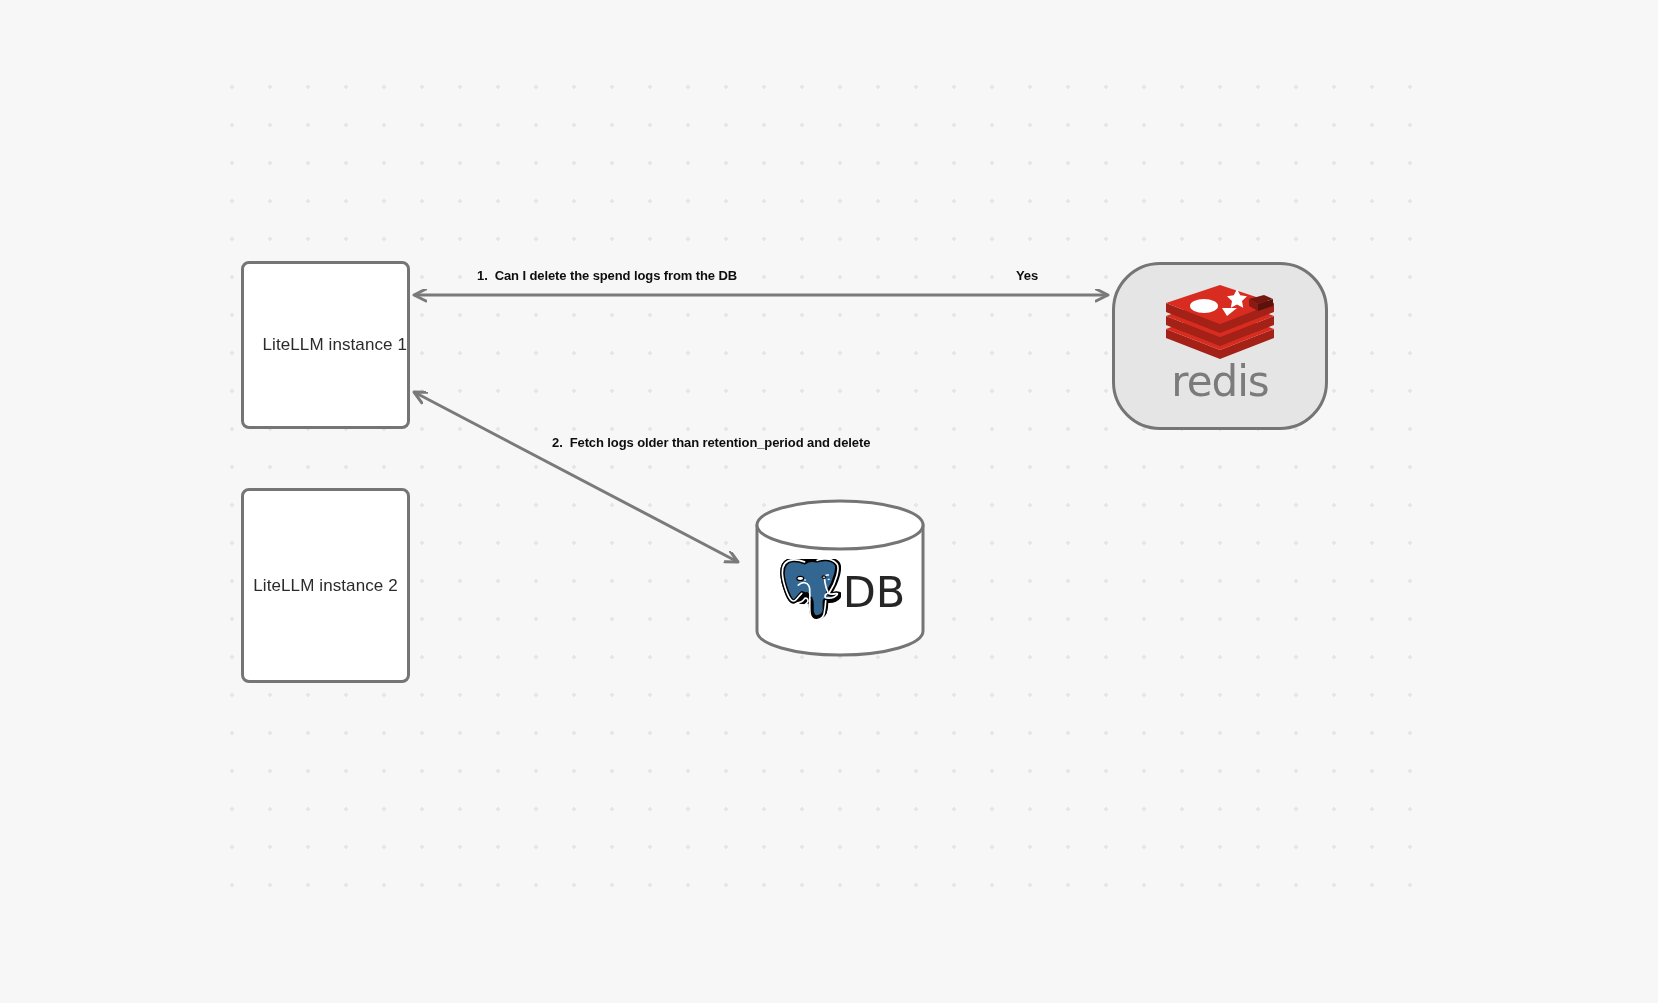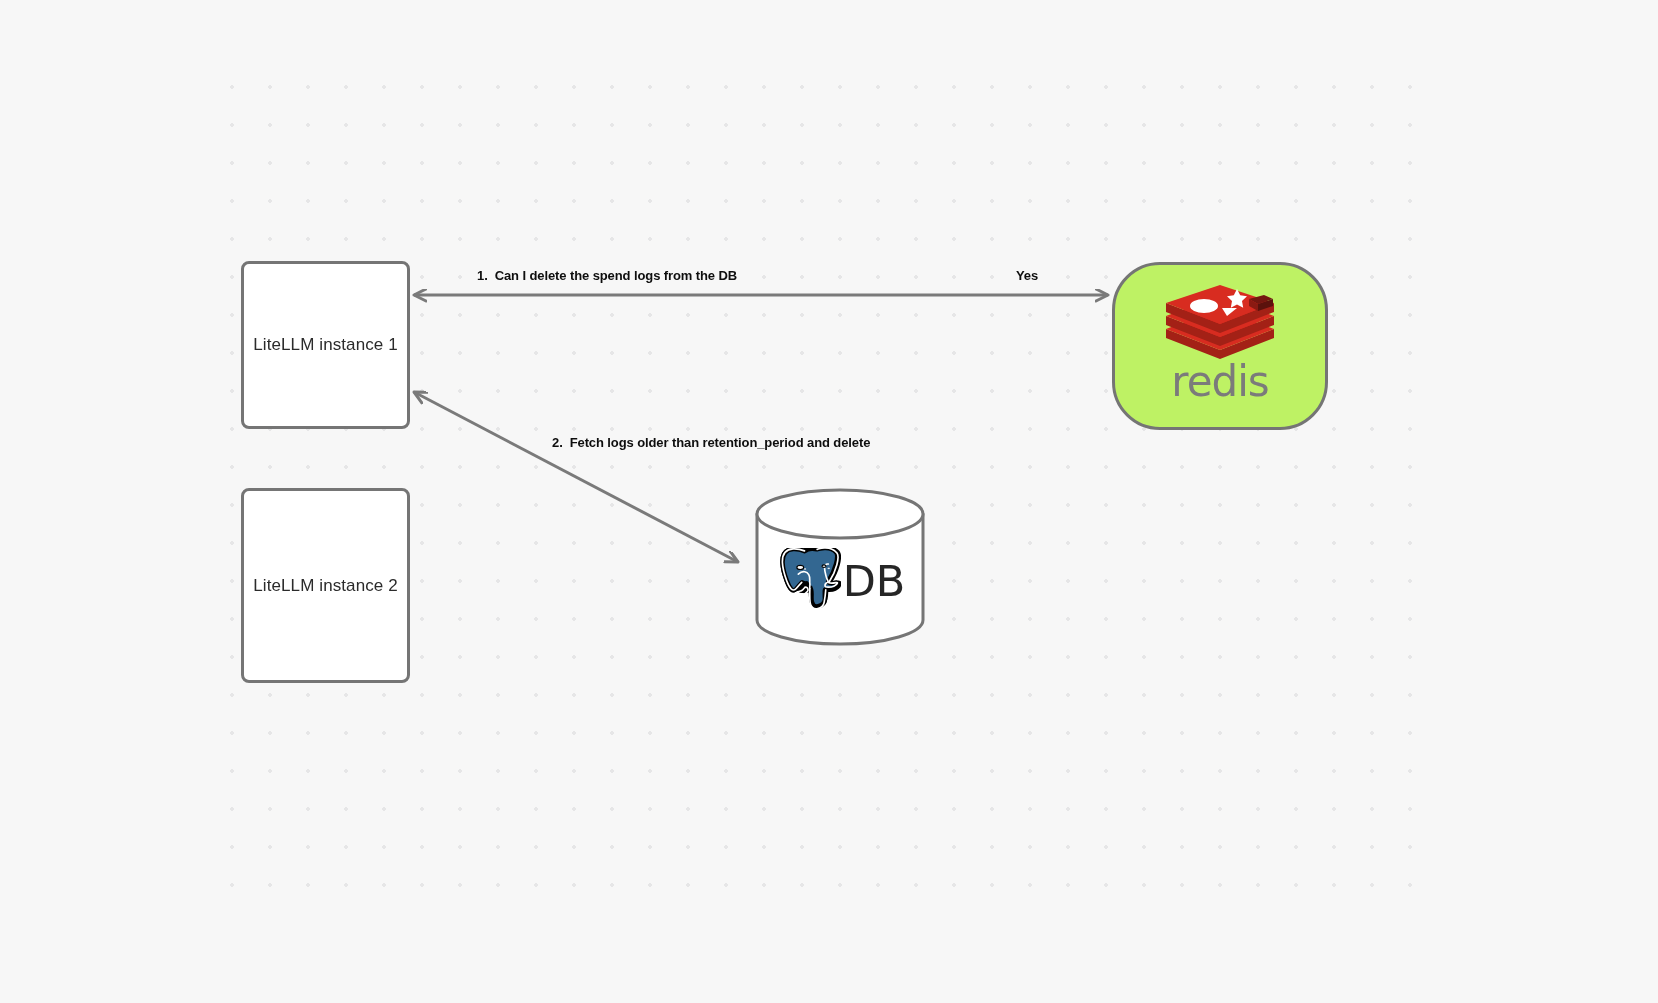--- a/index.html
+++ b/index.html
@@ -47,32 +47,32 @@
     justify-content: center;
   }
   .node-box .node-label {
     font-size: 17px;
     color: #2b2b2b;
     font-family: "Liberation Sans", sans-serif;
     letter-spacing: .1px;
     white-space: nowrap;
   }
 
-  #llm-1 { left: 241px; top: 261px; width: 169px; height: 168px; }
+  #llm-1 { left: 241px; top: 261px; width: 169px; height: 168px; justify-content: flex-end; }
   #llm-2 { left: 241px; top: 488px; width: 169px; height: 195px; }
   #llm-3 { left: 241px; top: 714px; width: 169px; height: 168px; }
 
   
   #redis-node {
     position: absolute;
     left: 1112px;
     top: 262px;
     width: 216px;
     height: 168px;
-    background: #bef264;
+    background: #e5e5e5;
     border: 3px solid #757575;
     border-radius: 48px;
     box-sizing: border-box;
     display: flex;
     flex-direction: column;
     align-items: center;
     justify-content: center;
   }
   #redis-logo-wrap {
     display: flex;
@@ -87,21 +87,21 @@
     color: #7b7b7b;
     letter-spacing: -1px;
     line-height: 1;
     margin-top: 2px;
   }
 
   
   #db-node {
     position: absolute;
     left: 754px;
-    top: 488px;
+    top: 499px;
     width: 172px;
     height: 158px;
   }
   #db-node .db-content {
     position: absolute;
     left: 0; top: 0; right: 0; bottom: 0;
     display: flex;
     align-items: center;
     justify-content: center;
     gap: 2px;

